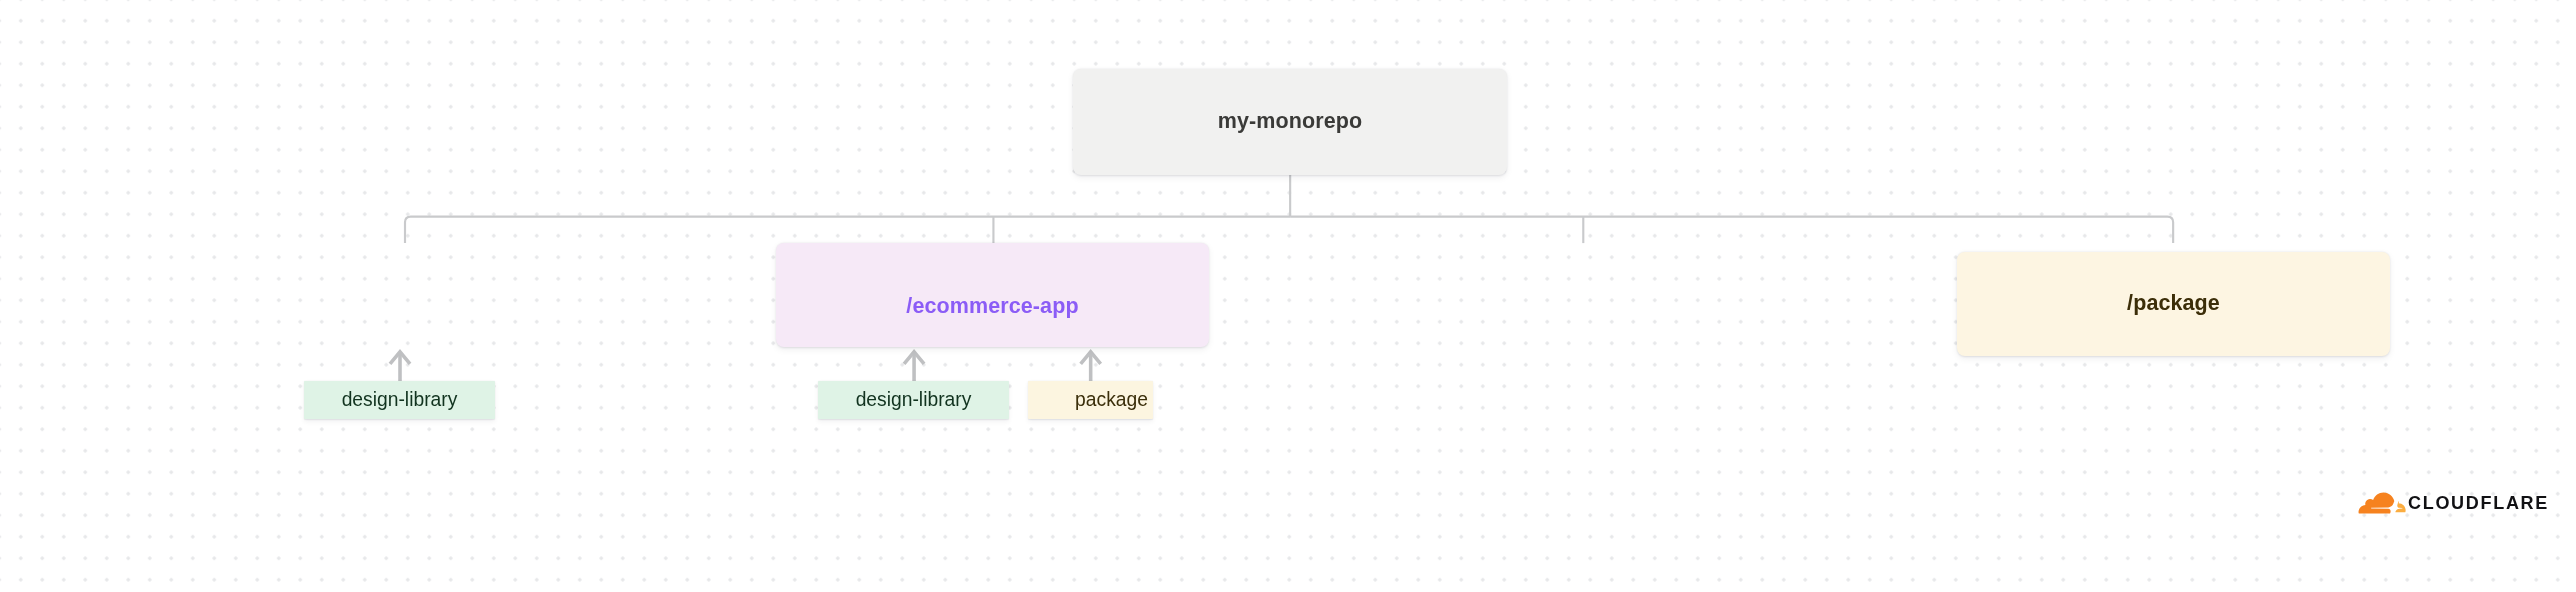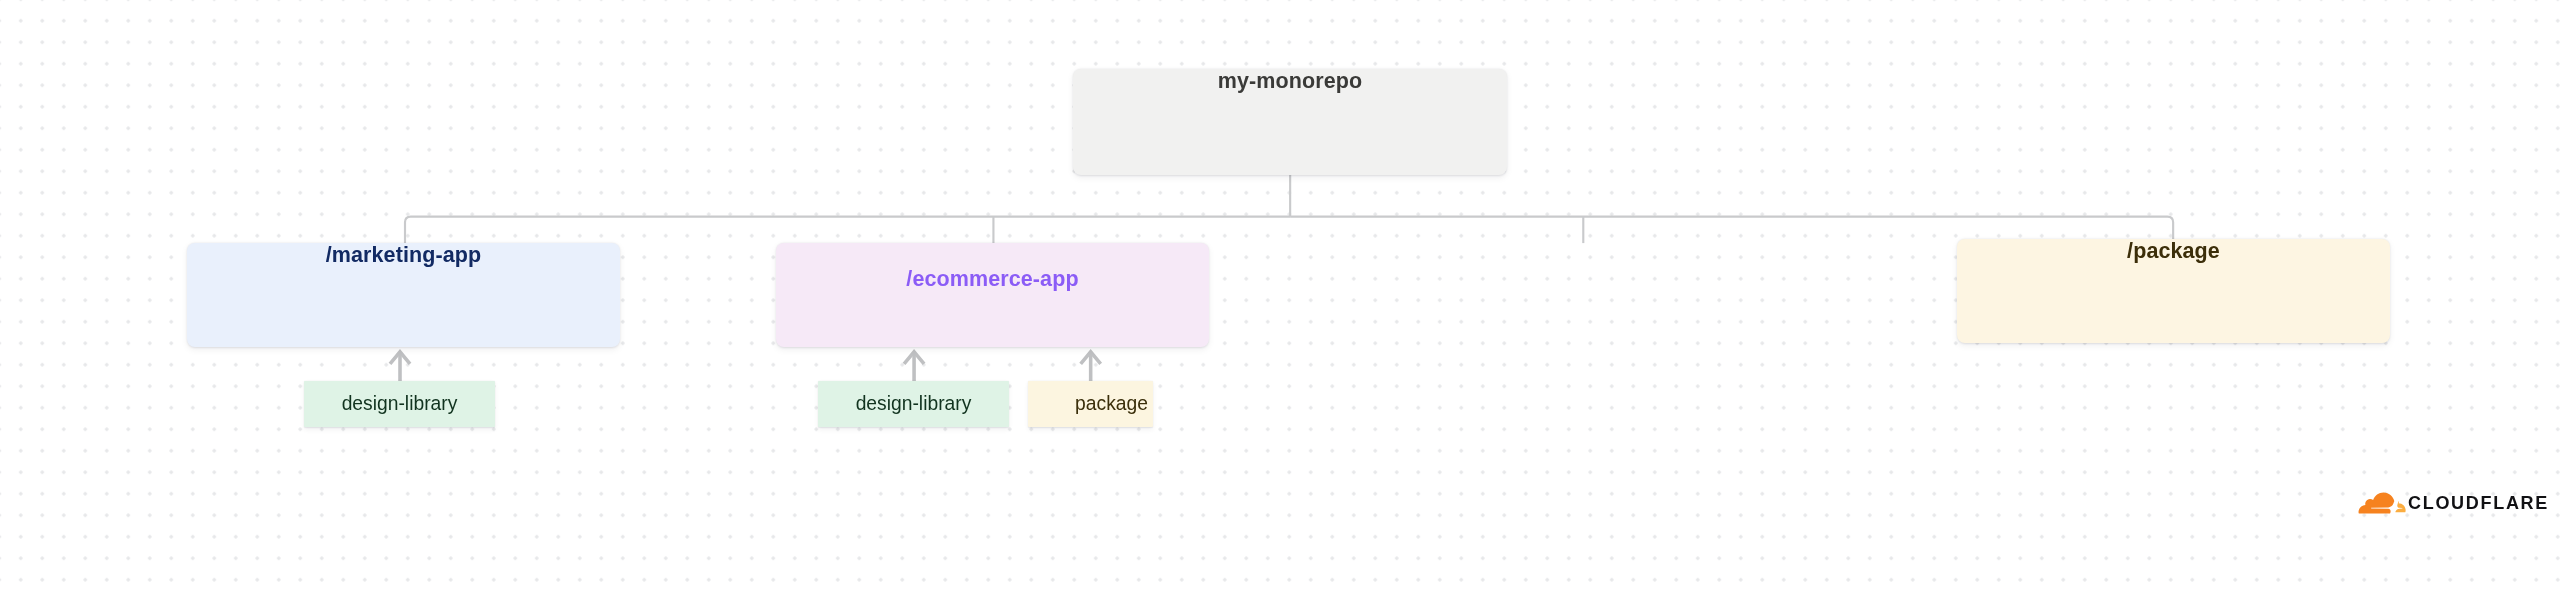--- a/index.html
+++ b/index.html
@@ -35,20 +35,21 @@
     height: 592px;
     pointer-events: none;
   }
 
   
   .node {
     position: absolute;
     box-sizing: border-box;
     border-radius: 7.9px;
     display: flex;
+    align-items: center;
     justify-content: center;
     text-align: center;
     box-shadow: 0 0.7px 2.1px rgba(16, 24, 40, 0.10),
                 0 2.9px 7.2px rgba(16, 24, 40, 0.06);
   }
   .node-label {
     font-weight: 700;
     font-size: 21.5px;
     letter-spacing: 0.1px;
     line-height: 1.2;
@@ -86,36 +87,36 @@
     left: 1367px;
     top: 243px;
     width: 433px;
     height: 104px;
     background-color: #e0f2e6;
   }
   .node.designlib .node-label { color: #0f3523; }
 
   .node.packagenode {
     left: 1957px;
-    top: 239px;
+    top: 252px;
     width: 433px;
     height: 104px;
     background-color: #fdf5e2;
   }
   .node.packagenode .node-label { color: #3c2e09; }
 
   
   .chip {
     position: absolute;
     box-sizing: border-box;
     border-radius: 1px;
     display: flex;
     align-items: center;
     justify-content: center;
-    height: 46px;
+    height: 38px;
     padding: 0 14.3px;
     box-shadow: 0 0.7px 1.4px rgba(16, 24, 40, 0.09),
                 0 2.1px 5.7px rgba(16, 24, 40, 0.05);
   }
   .chip-label {
     font-weight: 400;
     font-size: 19.3px;
     line-height: 1.2;
     white-space: nowrap;
   }
@@ -172,23 +173,20 @@
       <polyline points="544,509 558,492 572,509"></polyline>
       <polyline points="1263,509 1277,492 1291,509"></polyline>
       <polyline points="1510,509 1524,492 1538,509"></polyline>
     </g>
   </svg>
 
   <div class="node root">
     <span class="node-label">my-monorepo</span>
   </div>
 
-  <div class="node marketing">
-    <span class="node-label">/marketing-app</span>
-  </div>
 
   <div class="node ecommerce">
     <span class="node-label">/ecommerce-app</span>
   </div>
 
 
   <div class="node packagenode">
     <span class="node-label">/package</span>
   </div>
 

